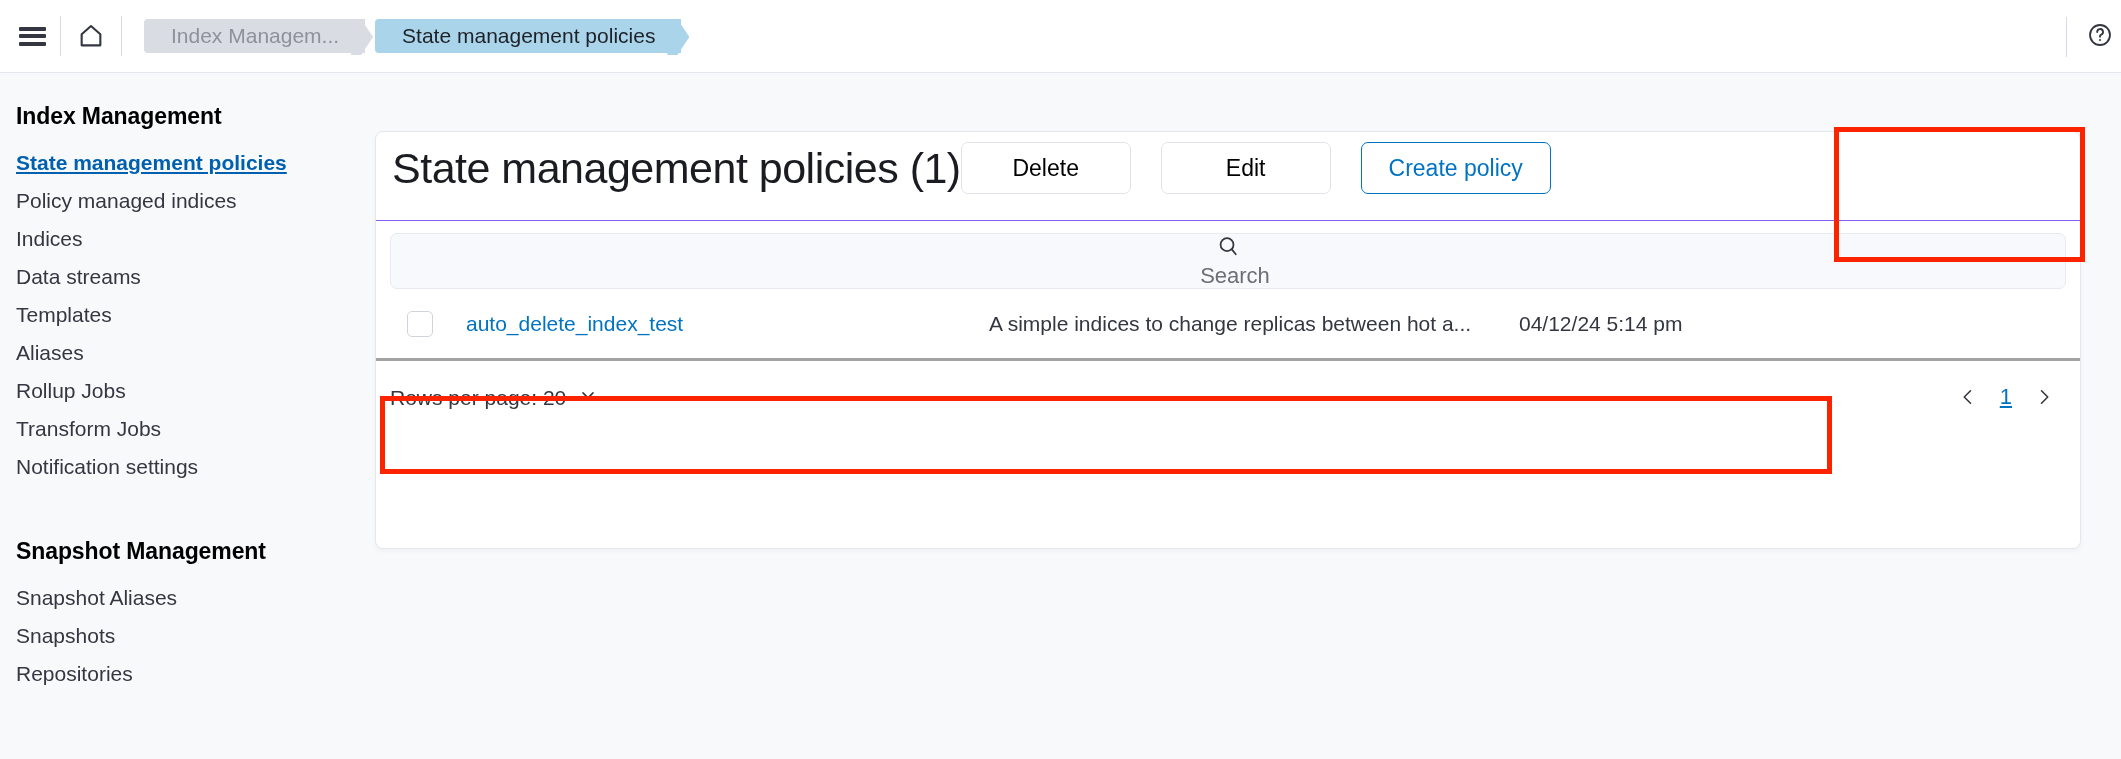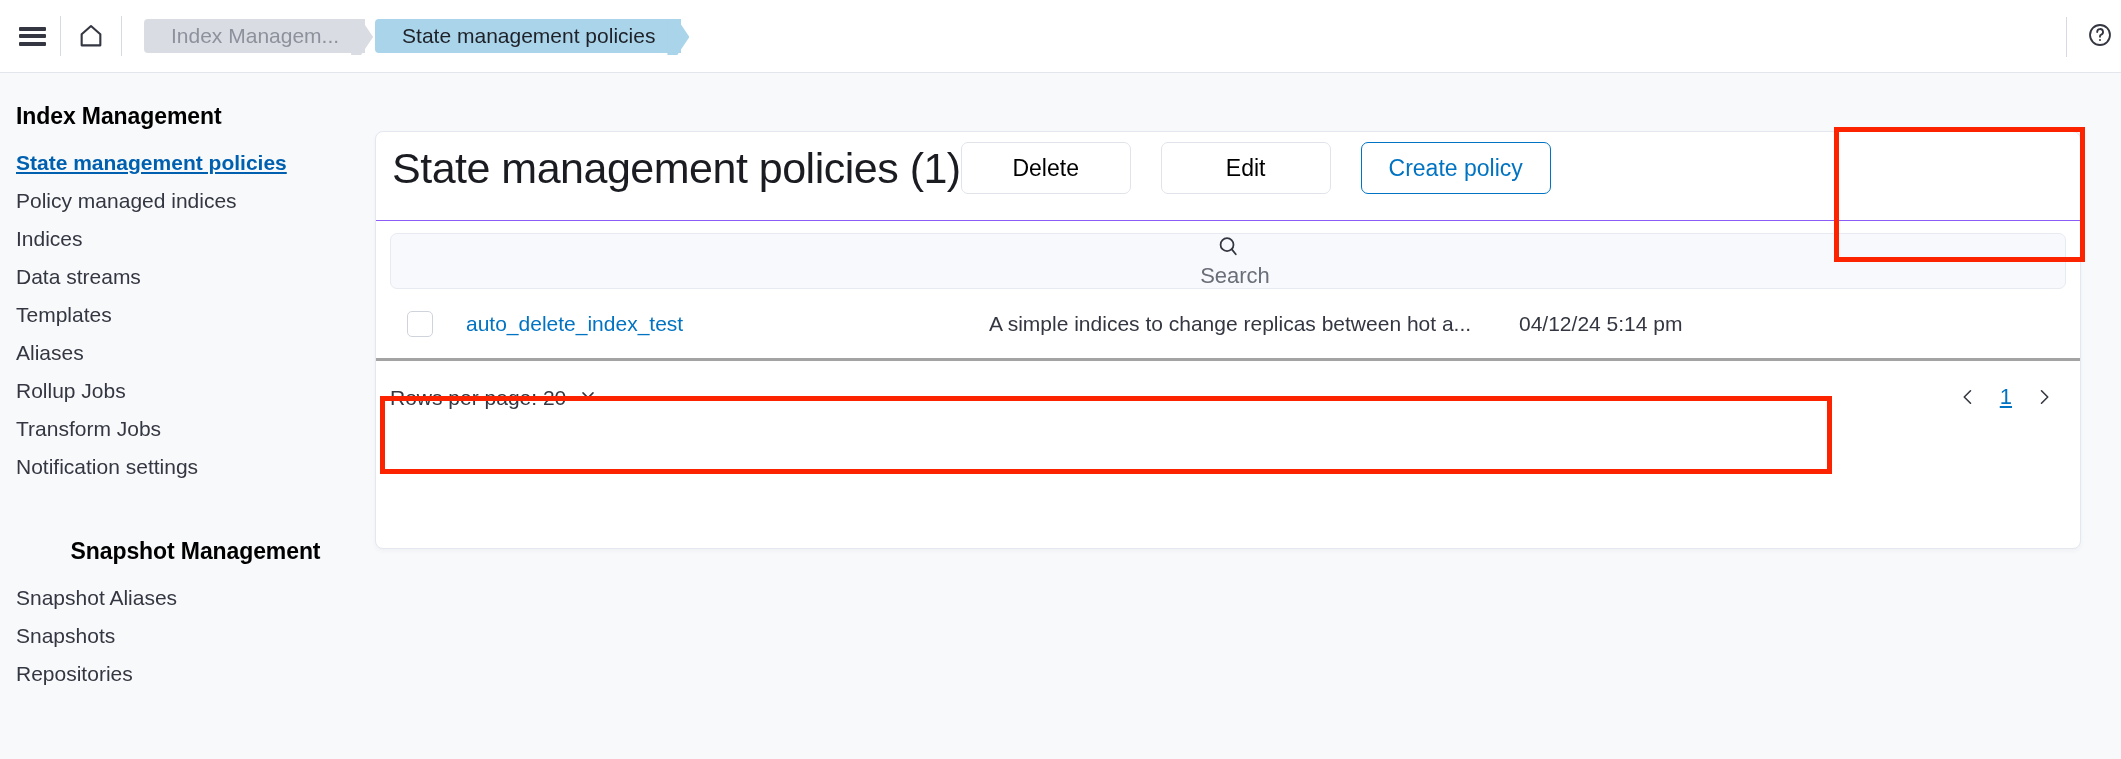--- a/index.html
+++ b/index.html
@@ -67,21 +67,21 @@
   .sidebar {
     position: absolute; left: 0; top: 73px;
     width: 375px; height: 686px;
     background: #f8f9fb;
     padding: 30px 0 0 14px;
   }
   .nav-heading {
     font-size: 23px; font-weight: bold; color: #000000;
     margin: 0 0 14px 2px; letter-spacing: -0.1px;
   }
-  .nav-heading.second { margin-top: 52px; text-align: center; }
+  .nav-heading.second { margin-top: 52px; }
   .nav-item {
     font-size: 21px; color: #343741;
     line-height: 38px; height: 38px;
     padding-left: 2px;
     cursor: pointer; white-space: nowrap;
   }
   .nav-item.active {
     color: #0060b0; font-weight: bold; text-decoration: underline;
   }
 

